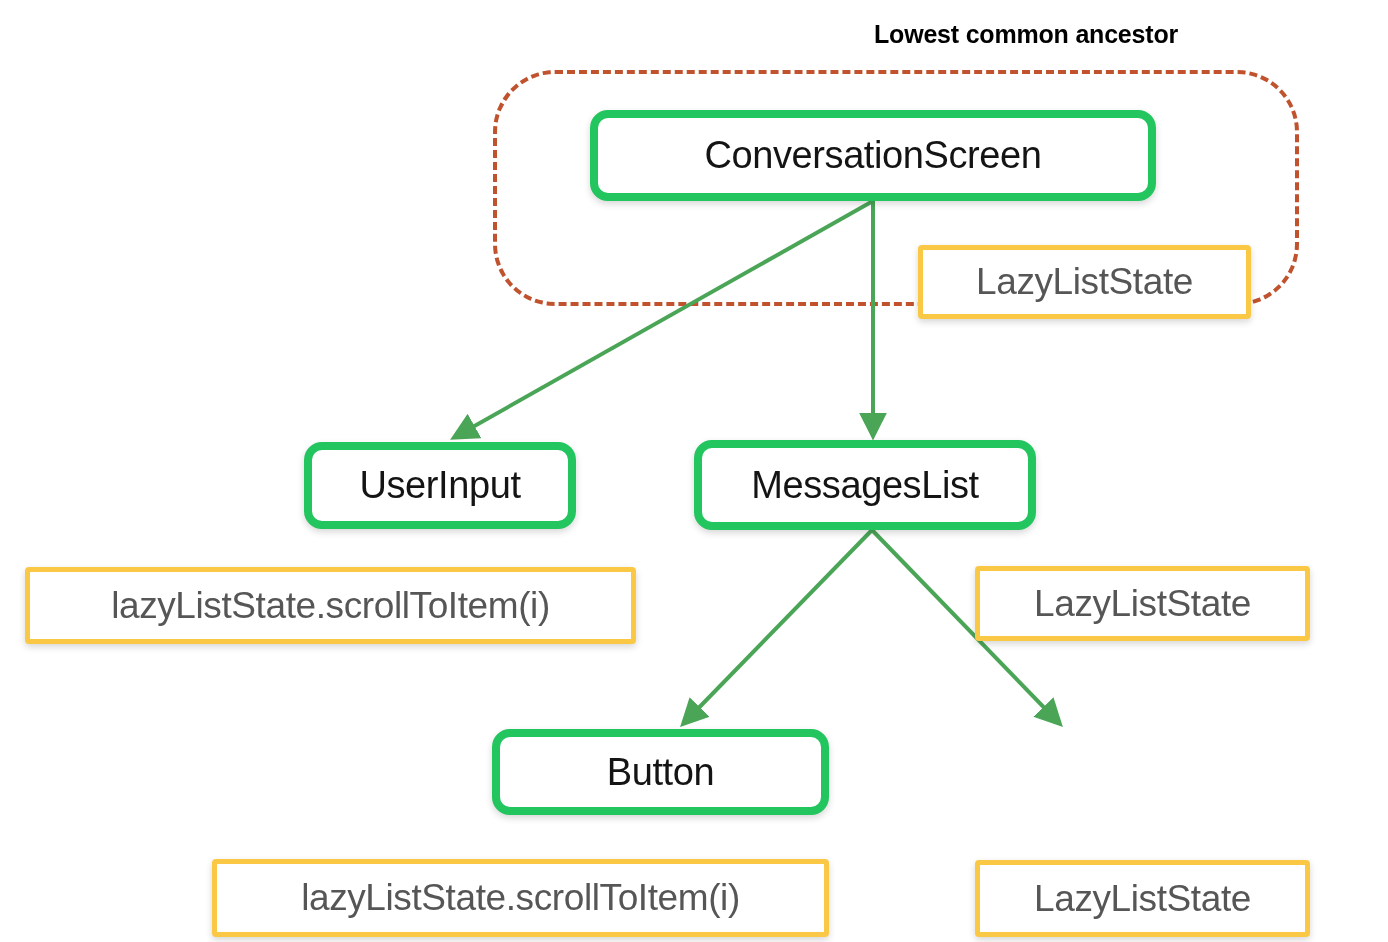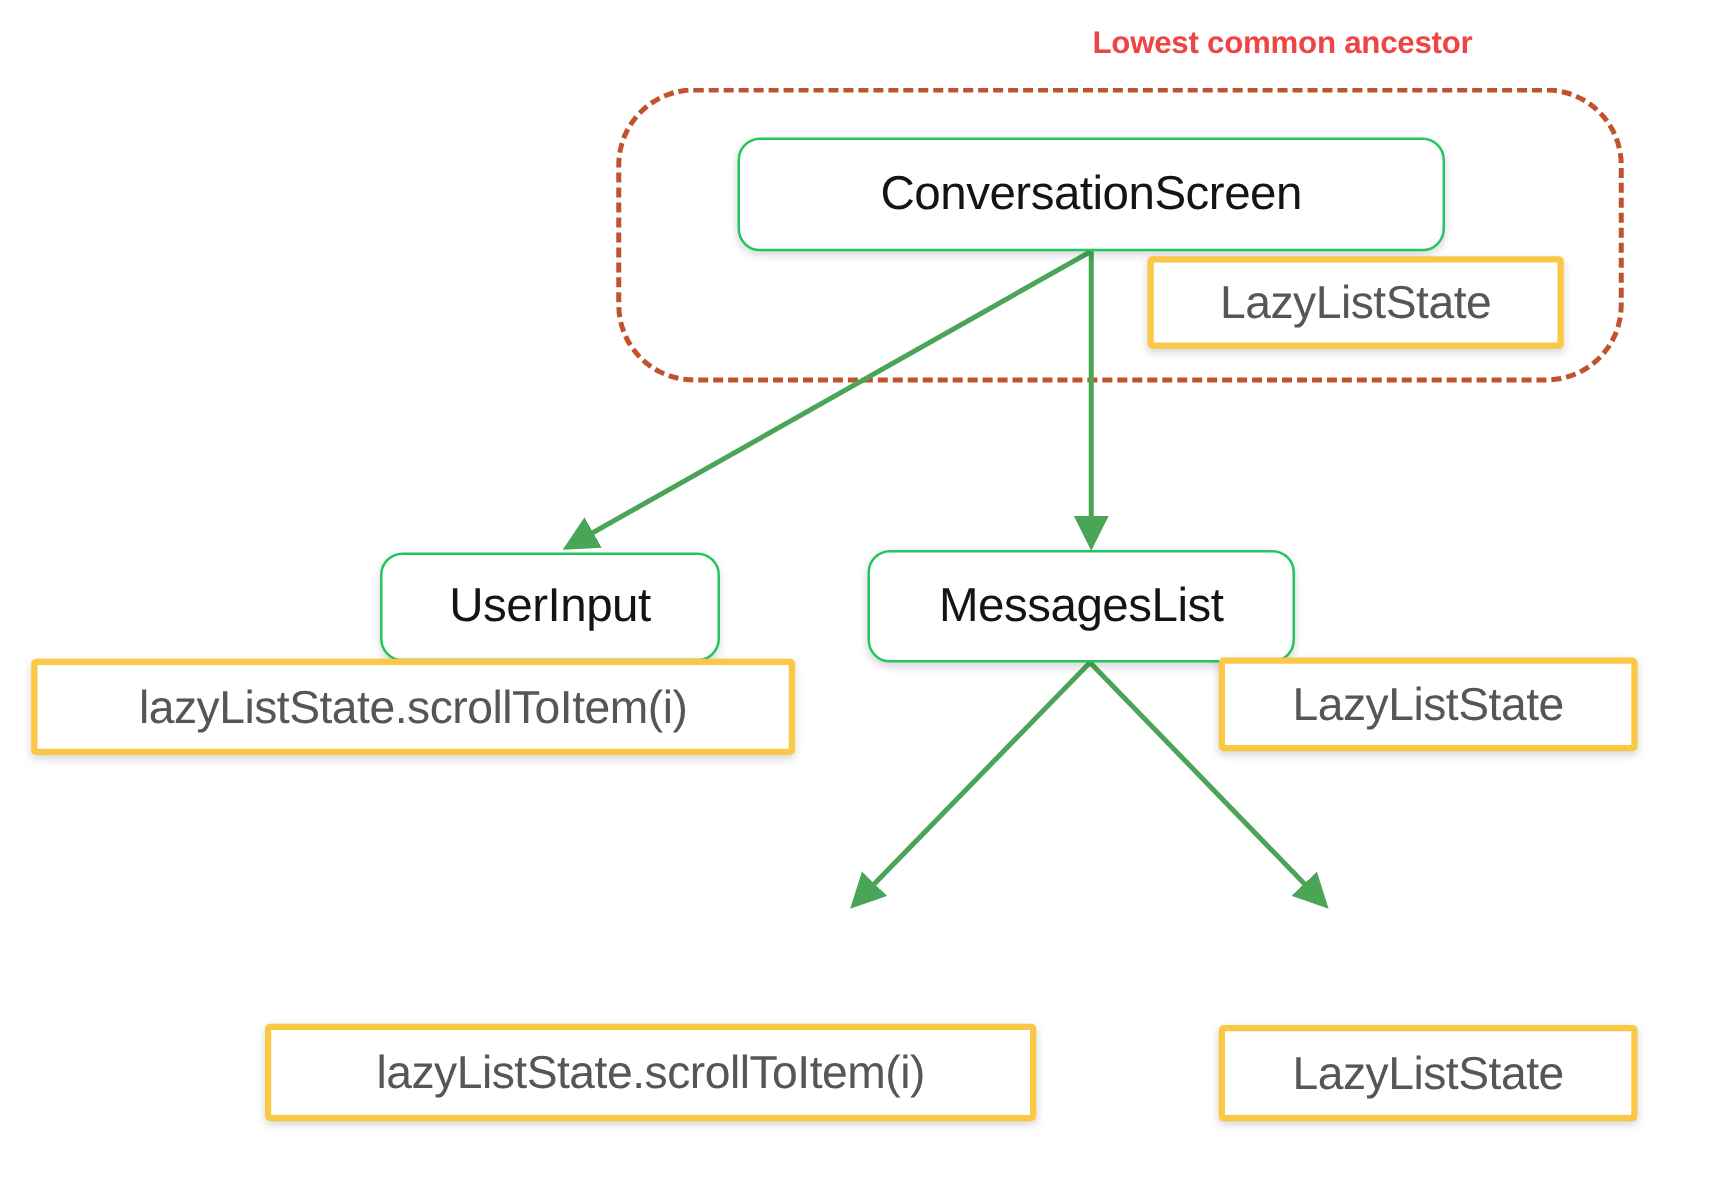--- a/index.html
+++ b/index.html
@@ -24,21 +24,21 @@
     width: 1388px;
     height: 942px;
     pointer-events: none;
   }
   .lca-label {
     position: absolute;
     left: 874px;
     top: 20px;
     font-size: 25px;
     font-weight: bold;
-    color: #ef4444;
+    color: #000000;
     letter-spacing: -0.2px;
     white-space: nowrap;
   }
   .lca-region {
     position: absolute;
     left: 493px;
     top: 70px;
     width: 806px;
     height: 236px;
     border: 4px dashed #c0522d;
@@ -50,32 +50,33 @@
     box-sizing: border-box;
     background: #ffffff;
     display: flex;
     align-items: center;
     justify-content: center;
     border-radius: 18px;
     box-shadow: 0 3px 7px rgba(0,0,0,0.16);
     white-space: nowrap;
   }
   .node.composable {
-    border: 2px solid #22c55e;
+    border: 8px solid #22c55e;
     color: #141414;
     font-size: 38px;
     letter-spacing: -0.4px;
     text-align: right;
   }
   .node.state {
     border: 5px solid #fbc846;
     color: #565656;
     font-size: 37px;
     border-radius: 4px;
     letter-spacing: -0.4px;
+    margin-top: 40px;
   }
   
   #node-conversationscreen { left: 590px;  top: 110px; width: 566px; height: 91px; }
   #state-conversationscreen{ left: 918px;  top: 205px; width: 333px; height: 74px; }
 
   #node-userinput          { left: 304px;  top: 442px; width: 272px; height: 87px; }
   #state-userinput         { left: 25px;   top: 527px; width: 611px; height: 77px; }
 
   #node-messageslist       { left: 694px;  top: 440px; width: 342px; height: 90px; }
   #state-messageslist      { left: 975px;  top: 526px; width: 335px; height: 75px; }
@@ -124,20 +125,23 @@
     <span>lazyListState.scrollToItem(i)</span>
   </div>
 
   <div class="node composable" id="node-messageslist">
     <span>MessagesList</span>
   </div>
   <div class="node state" id="state-messageslist">
     <span>LazyListState</span>
   </div>
 
+  <div class="node composable" id="node-button">
+    <span>Button</span>
+  </div>
   <div class="node state" id="state-button">
     <span>lazyListState.scrollToItem(i)</span>
   </div>
 
   <div class="node state" id="state-lazycolumn">
     <span>LazyListState</span>
   </div>
 
 </div>
 

